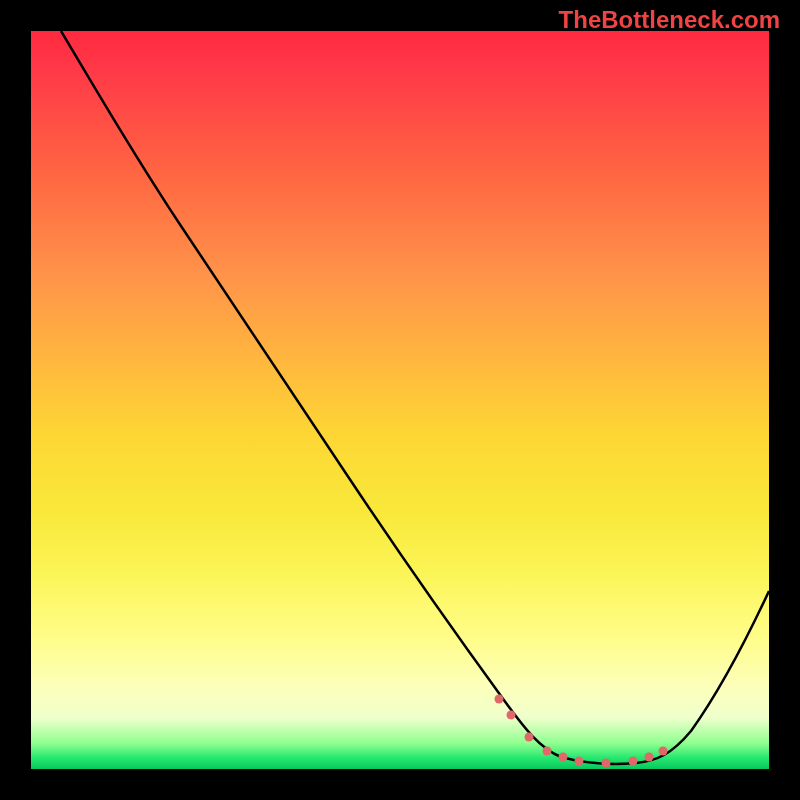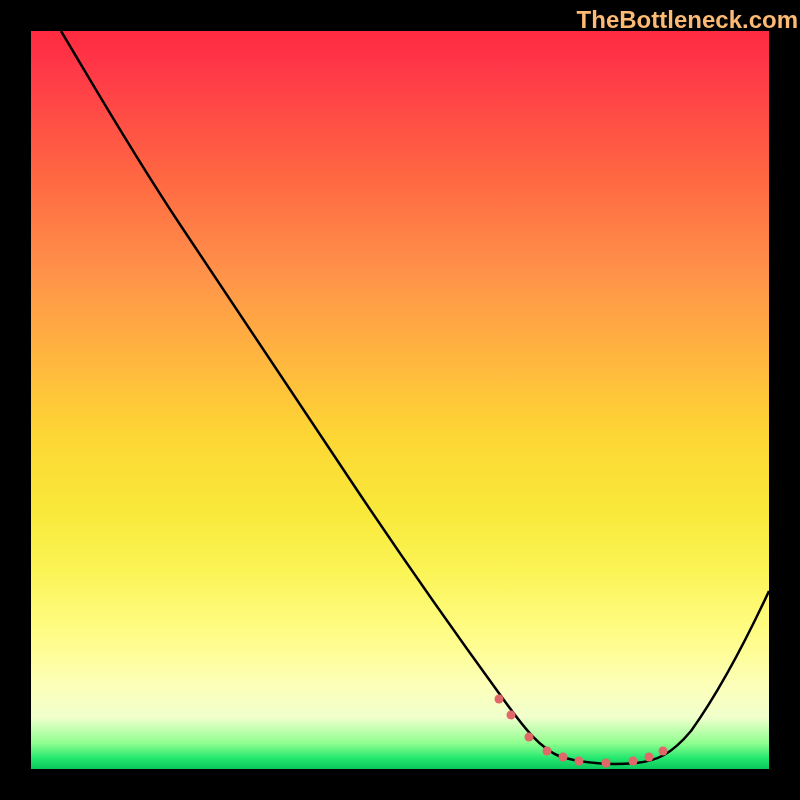--- a/index.html
+++ b/index.html
@@ -6,22 +6,22 @@
   body {
     width: 800px;
     height: 800px;
     background: #000;
     position: relative;
     font-family: Arial, sans-serif;
   }
   .watermark {
     position: absolute;
     top: 6px;
-    right: 2px;
-    color: #fdba74;
+    right: 20px;
+    color: #ef4444;
     font-size: 24px;
     font-weight: bold;
     z-index: 10;
   }
   .plot-area {
     position: absolute;
     left: 31px;
     top: 31px;
     width: 738px;
     height: 738px;

